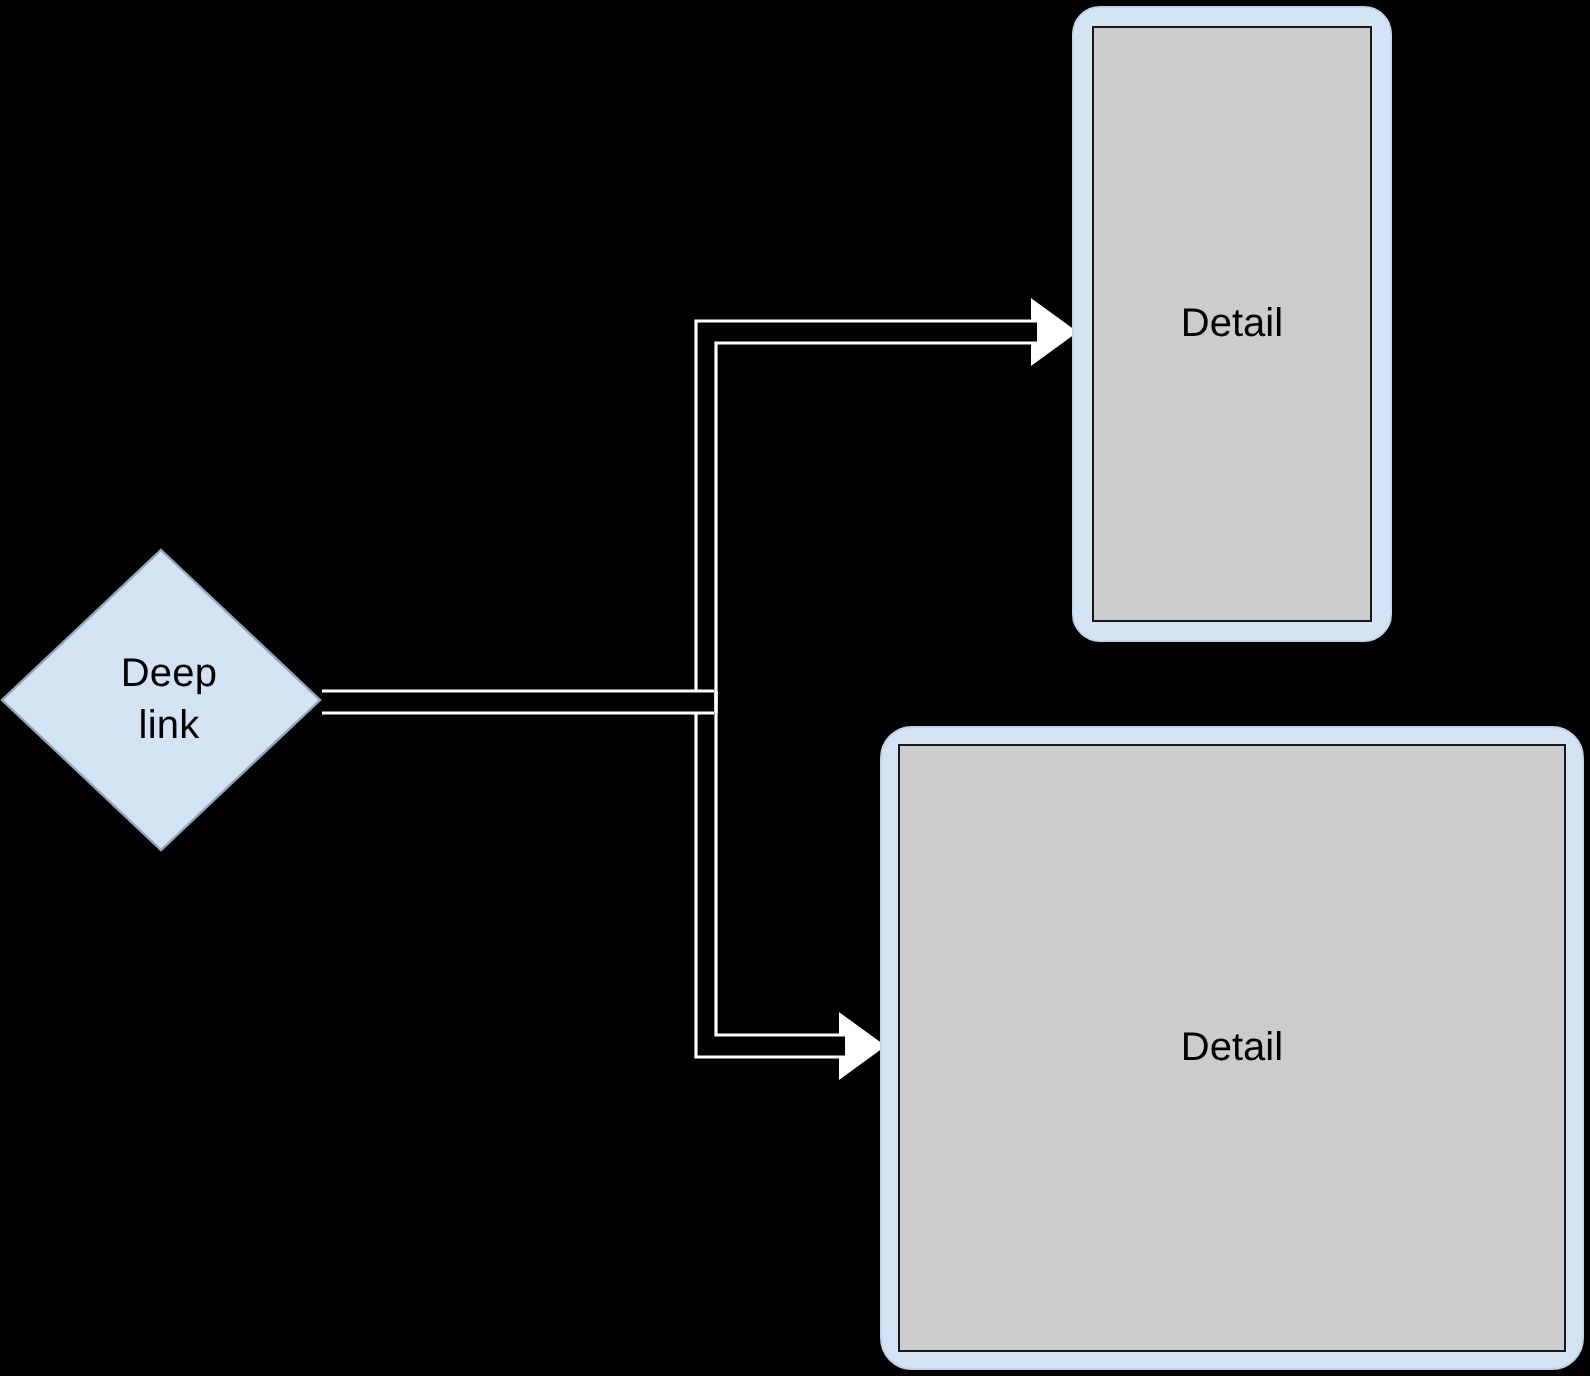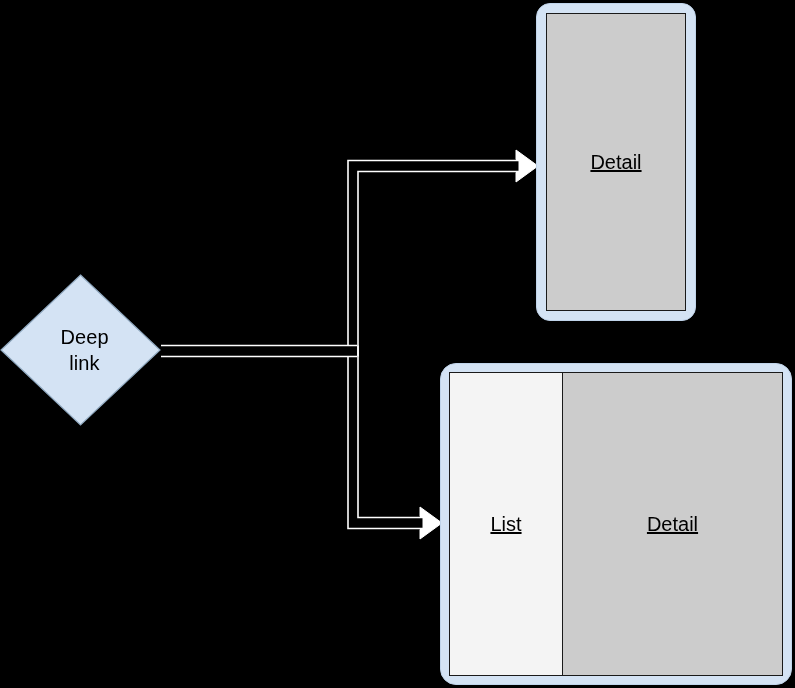--- a/index.html
+++ b/index.html
@@ -79,21 +79,20 @@
     display: flex;
     overflow: hidden;
   }
   .pane {
     display: flex;
     align-items: center;
     justify-content: center;
     color: #000000;
     font-size: 20px;
     box-sizing: border-box;
-    text-decoration: underline;
   }
   .pane-detail {
     background: #cccccc;
     flex: 1 1 auto;
   }
   .pane-list {
     background: #f4f4f4;
     width: 113px;
     flex: 0 0 113px;
     border-right: 1px solid #1a1a1a;
@@ -140,18 +139,17 @@
   </div>
 
   <div class="device device-phone">
     <div class="screen">
       <div class="pane pane-detail">Detail</div>
     </div>
   </div>
 
   <div class="device device-tablet">
     <div class="screen">
-      <div class="pane pane-list">List</div>
       <div class="pane pane-detail">Detail</div>
     </div>
   </div>
 
 </div>
 
 </body></html>

